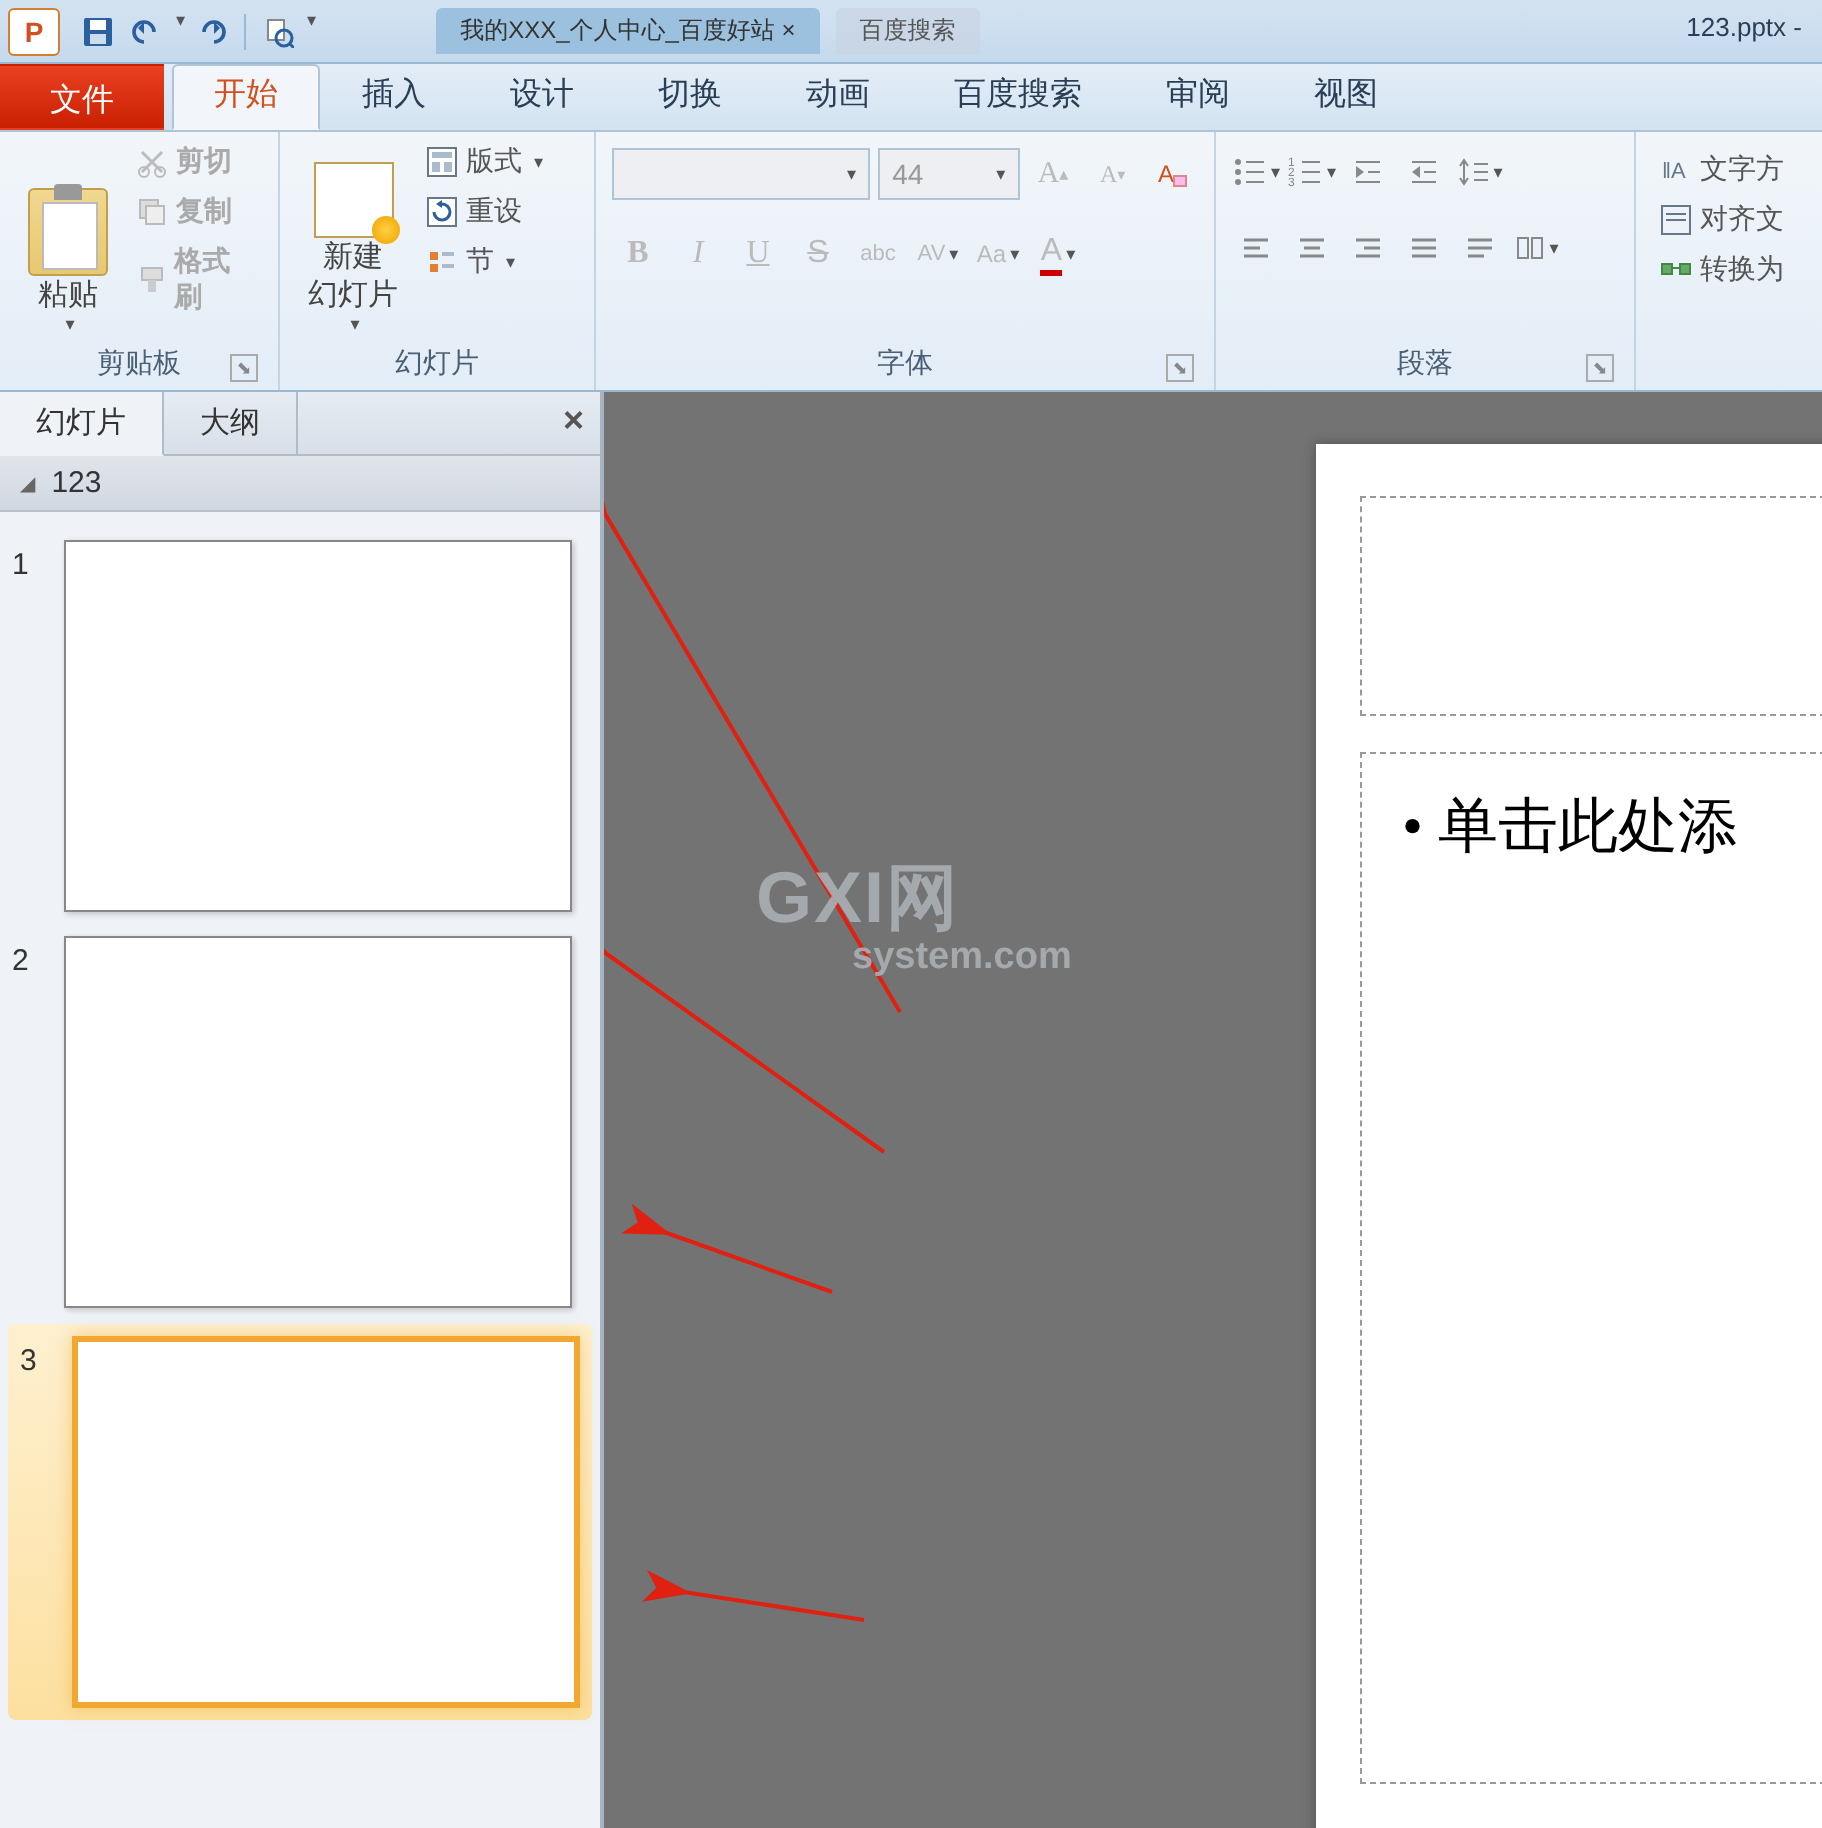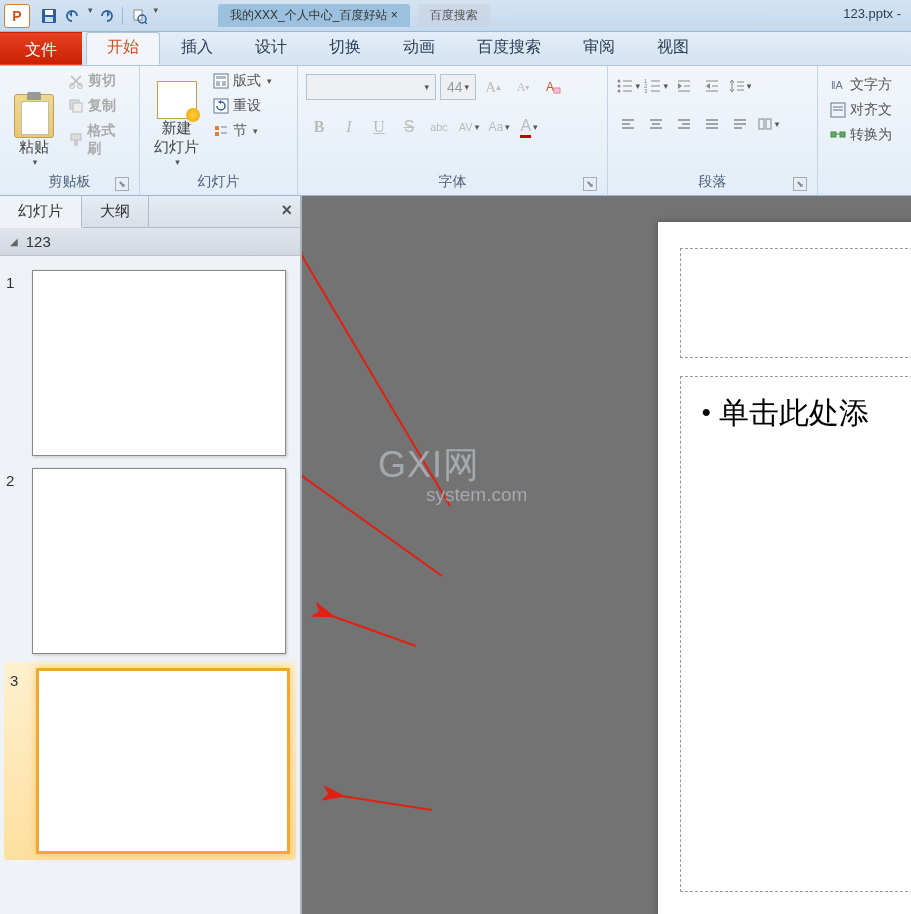--- a/index.html
+++ b/index.html
@@ -75,21 +75,21 @@
 .slide-canvas { position: absolute; top: 26px; left: 356px; width: 700px; height: 700px; background: #fff; box-shadow: 0 0 6px rgba(0,0,0,0.3); }
 .placeholder { position: absolute; border: 1px dashed #999; }
 .ph-title { top: 26px; left: 22px; right: -200px; height: 110px; display: flex; align-items: center; justify-content: center; font-size: 42px; font-family: SimSun, serif; color: #000; }
 .ph-body { top: 154px; left: 22px; right: -200px; bottom: 30px; padding: 16px 20px; }
 .ph-body .bullet-text { font-size: 30px; font-family: SimSun, serif; color: #000; }
 
 
 .arrow { position: absolute; pointer-events: none; }
 
 
-.watermark { position: absolute; top: 425px; left: 378px; font-size: 36px; font-weight: normal; color: rgba(170,175,180,0.9); font-family: Arial, sans-serif; pointer-events: none; letter-spacing: 1px; margin-top: 16px; }
+.watermark { position: absolute; top: 425px; left: 378px; font-size: 36px; font-weight: bold; color: rgba(170,175,180,0.9); font-family: Arial, sans-serif; pointer-events: none; letter-spacing: 1px; }
 .watermark .sub { font-size: 19px; display: block; margin-left: 48px; margin-top: -6px; letter-spacing: 0; }
 
 
 .dlg-launcher { position: absolute; right: 2px; bottom: 2px; width: 14px; height: 14px; border: 1px solid #aaa; font-size: 9px; color: #888; display: flex; align-items: center; justify-content: center; cursor: pointer; }
 </style>
 </head>
 <body>
 
 <div class="titlebar">
   <div class="app-icon">
@@ -224,21 +224,21 @@
     <div class="rgroup-label">幻灯片</div>
   </div>
 
   <div class="rgroup" style="width:310px;">
     <div style="display:flex;flex-direction:column;gap:8px;flex:1;padding-top:4px;">
       <div class="font-row">
         <div class="font-combo disabled" style="width:130px;">
             <span></span>
             <span class="dd-arrow" style="margin-left:auto;">▾</span>
           </div>
-        <div class="font-combo disabled" style="width:36px;">
+        <div class="font-combo disabled" style="width:71px;">
             <span>44</span>
             <span class="dd-arrow" style="margin-left:auto;">▾</span>
           </div>
         <div class="font-btn disabled" style="font-family:serif;font-size:15px;">A<sup style="font-size:9px;">▴</sup></div>
         <div class="font-btn disabled" style="font-family:serif;font-size:12px;">A<sup style="font-size:8px;">▾</sup></div>
         <div class="font-btn">
             <svg width="18" height="18">
               <text x="2" y="13" font-size="12" fill="#d05020" font-family="serif">A</text>
               <rect x="10" y="10" width="6" height="5" fill="#fbe" stroke="#d88"></rect>
             </svg>

